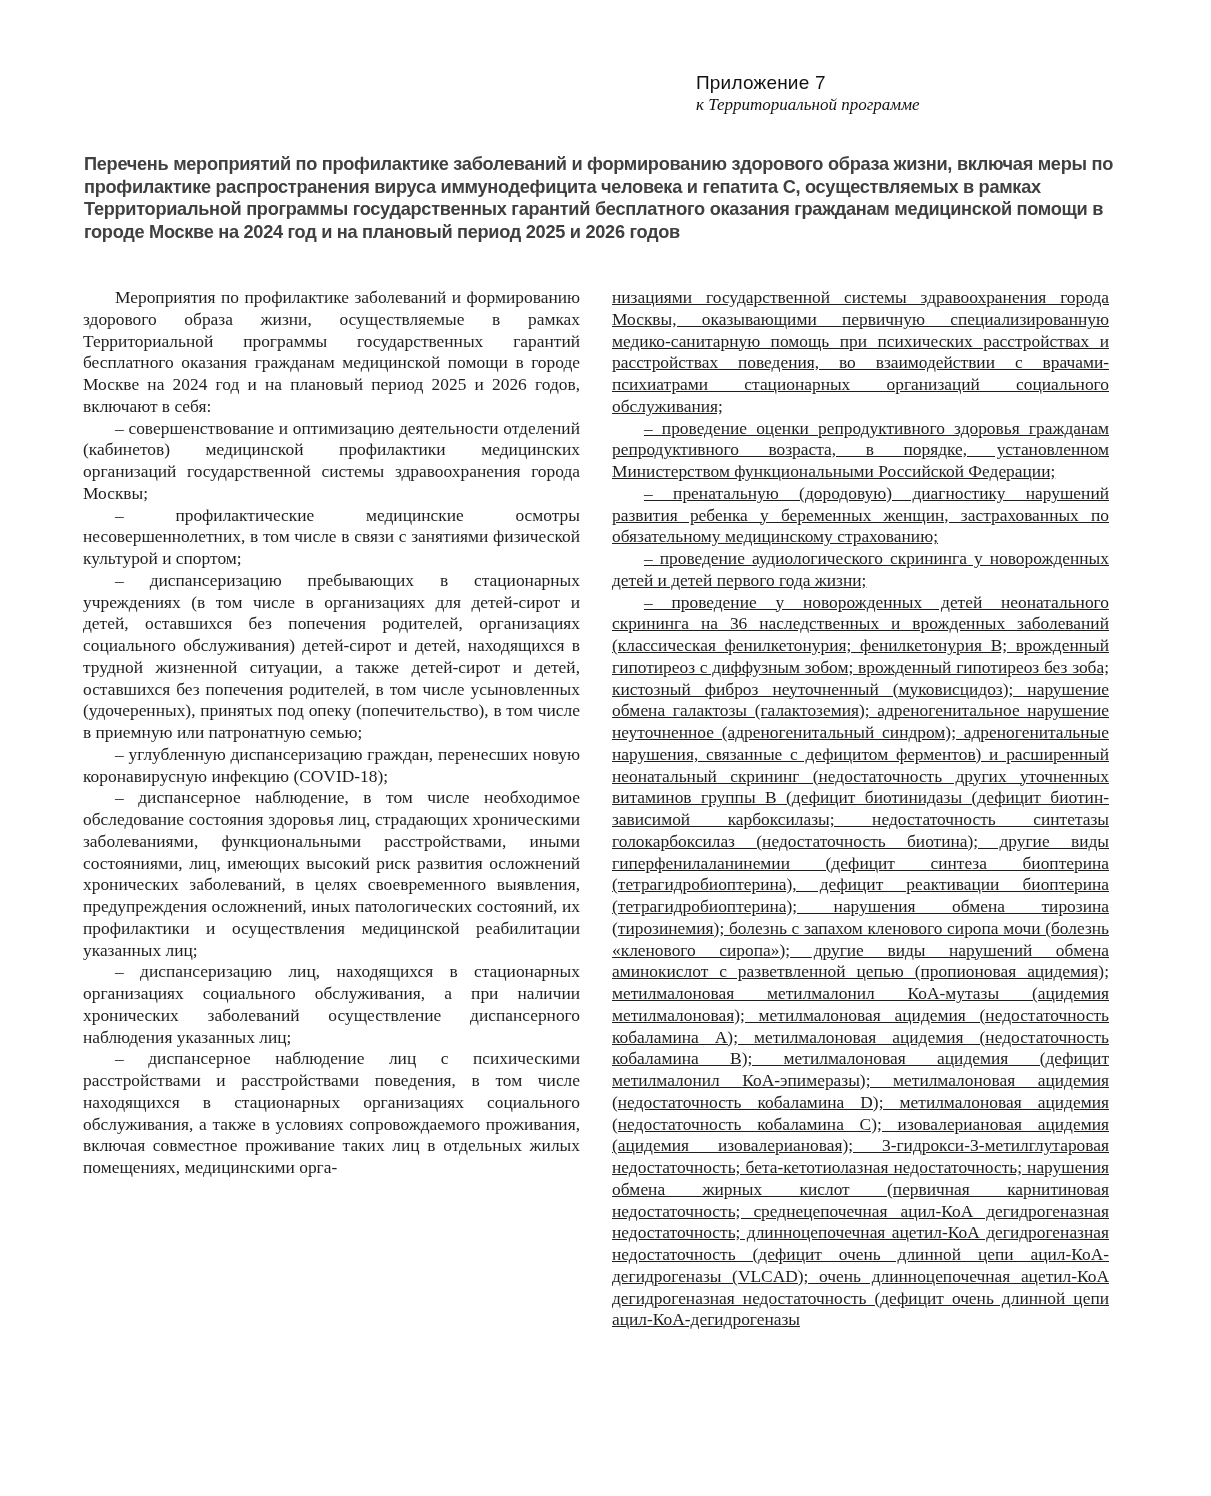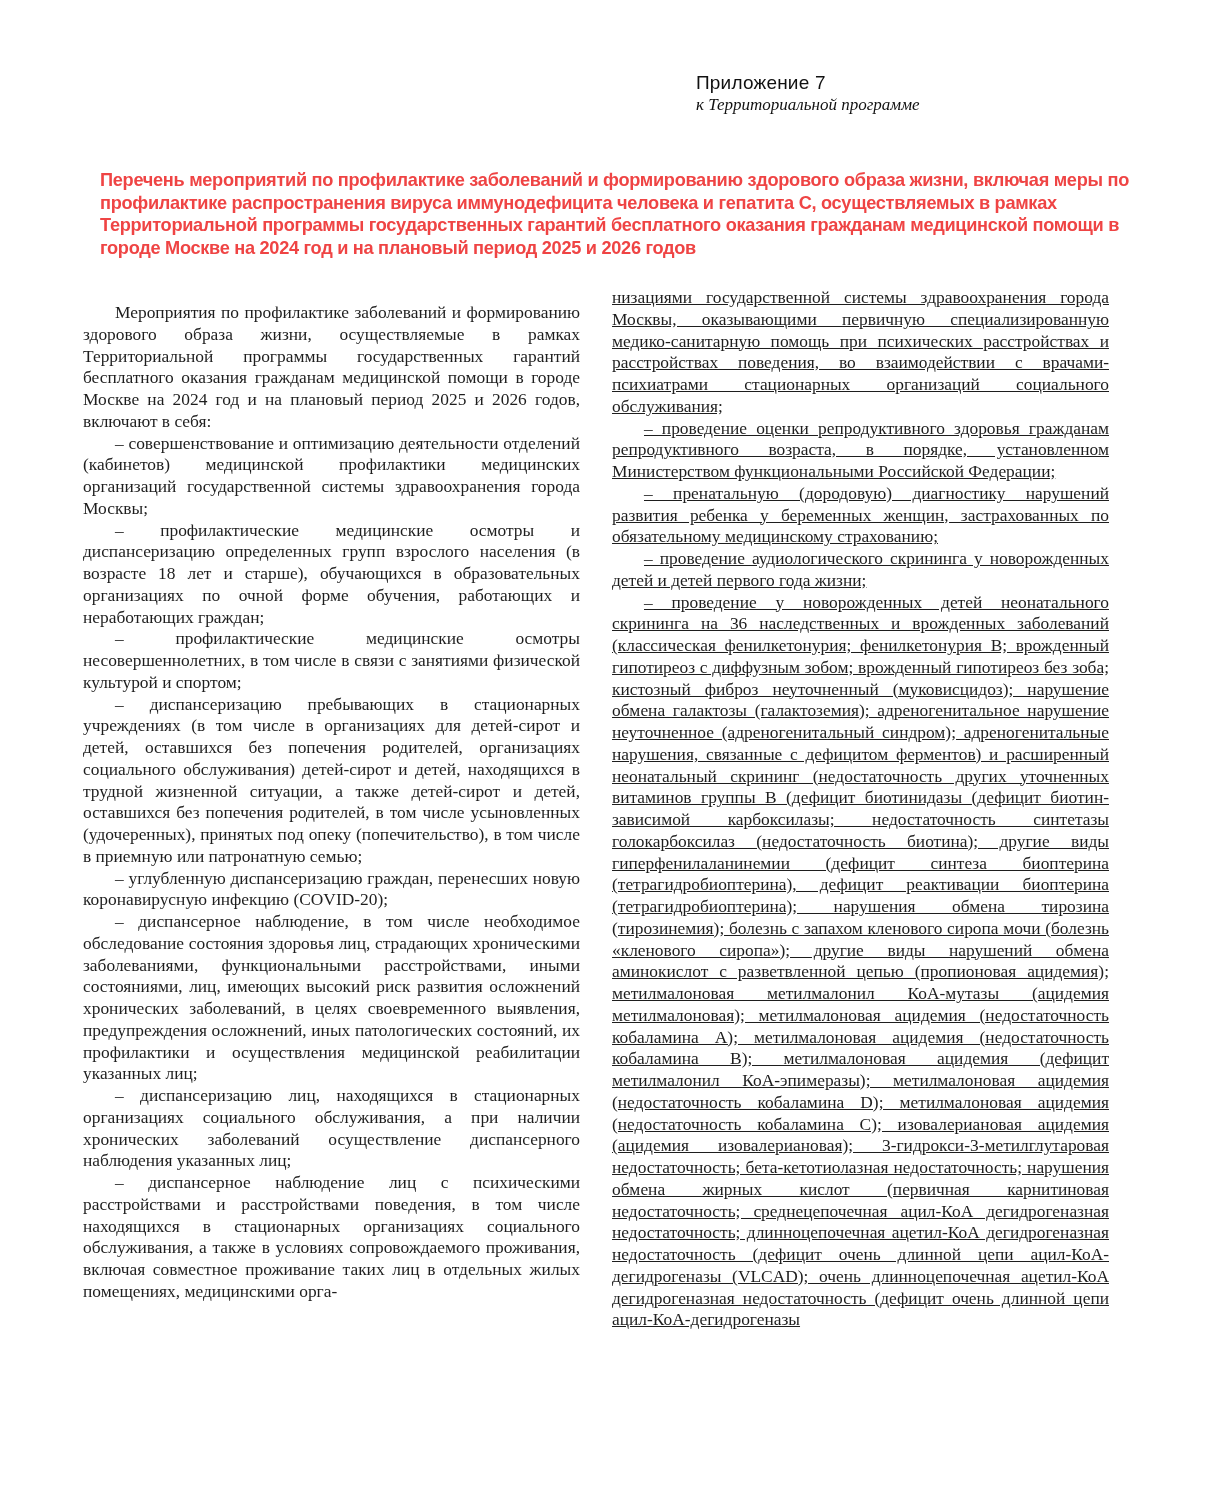--- a/index.html
+++ b/index.html
@@ -36,36 +36,36 @@
     }
     .doc-title {
       position: absolute;
       left: 84px;
       top: 153px;
       width: 1040px;
       font-family: "Liberation Sans", sans-serif;
       font-weight: bold;
       font-size: 18.2px;
       line-height: 22.5px;
-      color: #ef4444;
-      margin: 16px;
+      color: #404040;
+      margin: 0;
       letter-spacing: -0.3px;
     }
     .col {
       position: absolute;
       top: 287px;
       width: 497px;
       font-family: "Liberation Serif", serif;
       font-size: 17.4px;
       line-height: 21.75px;
       text-align: justify;
       hyphens: manual;
       color: #1e1e1e;
     }
-    .col-left { left: 83px; margin-top: 15px; }
+    .col-left { left: 83px; }
     .col-right { left: 612px; text-decoration: underline; }
     .col p {
       margin: 0;
       text-indent: 32px;
     }
     .col p.cont {
       text-indent: 0;
     }
   </style>
 </head>
@@ -74,24 +74,23 @@
 <div class="appendix">
   <div class="appendix-label">Приложение 7</div>
   <div class="appendix-sub">к Территориальной программе</div>
 </div>
 
 <h1 class="doc-title">Перечень мероприятий по профилактике заболеваний и формированию здорового образа жизни, включая меры по профилактике распространения вируса иммунодефицита человека и гепатита С, осуществляемых в рамках Территориальной программы государственных гарантий бесплатного оказания гражданам медицинской помощи в городе Москве на 2024 год и на плановый период 2025 и 2026 годов</h1>
 
 <div class="col col-left">
   <p>Мероприятия по профилактике заболеваний и формированию здорового образа жизни, осуществляемые в рамках Территориальной программы государственных гарантий бесплатного оказания гражданам медицинской помощи в городе Москве на 2024 год и на плановый период 2025 и 2026 годов, включают в себя:</p>
   <p>– совершенствование и оптимизацию деятельности отделений (кабинетов) медицинской профилактики медицинских организаций государственной системы здравоохранения города Москвы;</p>
-  <p>– профилактические медицинские осмотры и диспансеризацию определенных групп взрослого населения (в возрасте 18 лет и старше), обучающихся в образовательных организациях по очной форме обучения, работающих и неработающих граждан;</p>
   <p>– профилактические медицинские осмотры несовершеннолетних, в том числе в связи с занятиями физической культурой и спортом;</p>
   <p>– диспансеризацию пребывающих в стационарных учреждениях (в том числе в организациях для детей-сирот и детей, оставшихся без попечения родителей, организациях социального обслуживания) детей-сирот и детей, находящихся в трудной жизненной ситуации, а также детей-сирот и детей, оставшихся без попечения родителей, в том числе усыновленных (удочеренных), принятых под опеку (попечительство), в том числе в приемную или патронатную семью;</p>
-  <p>– углубленную диспансеризацию граждан, перенесших новую коронавирусную инфекцию (COVID-20);</p>
+  <p>– углубленную диспансеризацию граждан, перенесших новую коронавирусную инфекцию (COVID-18);</p>
   <p>– диспансерное наблюдение, в том числе необходимое обследование состояния здоровья лиц, страдающих хроническими заболеваниями, функциональными расстройствами, иными состояниями, лиц, имеющих высокий риск развития осложнений хронических заболеваний, в целях своевременного выявления, предупреждения осложнений, иных патологических состояний, их профилактики и осуществления медицинской реабилитации указанных лиц;</p>
   <p>– диспансеризацию лиц, находящихся в стационарных организациях социального обслуживания, а при наличии хронических заболеваний осуществление диспансерного наблюдения указанных лиц;</p>
   <p>– диспансерное наблюдение лиц с психическими расстройствами и расстройствами поведения, в том числе находящихся в стационарных организациях социального обслуживания, а также в условиях сопровождаемого проживания, включая совместное проживание таких лиц в отдельных жилых помещениях, медицинскими орга-</p>
 </div>
 
 <div class="col col-right">
   <p class="cont">низациями государственной системы здравоохранения города Москвы, оказывающими первичную специализированную медико-санитарную помощь при психических расстройствах и расстройствах поведения, во взаимодействии с врачами-психиатрами стационарных организаций социального обслуживания;</p>
   <p>– проведение оценки репродуктивного здоровья гражданам репродуктивного возраста, в порядке, установленном Министерством функциональными Российской Федерации;</p>
   <p>– пренатальную (дородовую) диагностику нарушений развития ребенка у беременных женщин, застрахованных по обязательному медицинскому страхованию;</p>
   <p>– проведение аудиологического скрининга у новорожденных детей и детей первого года жизни;</p>

